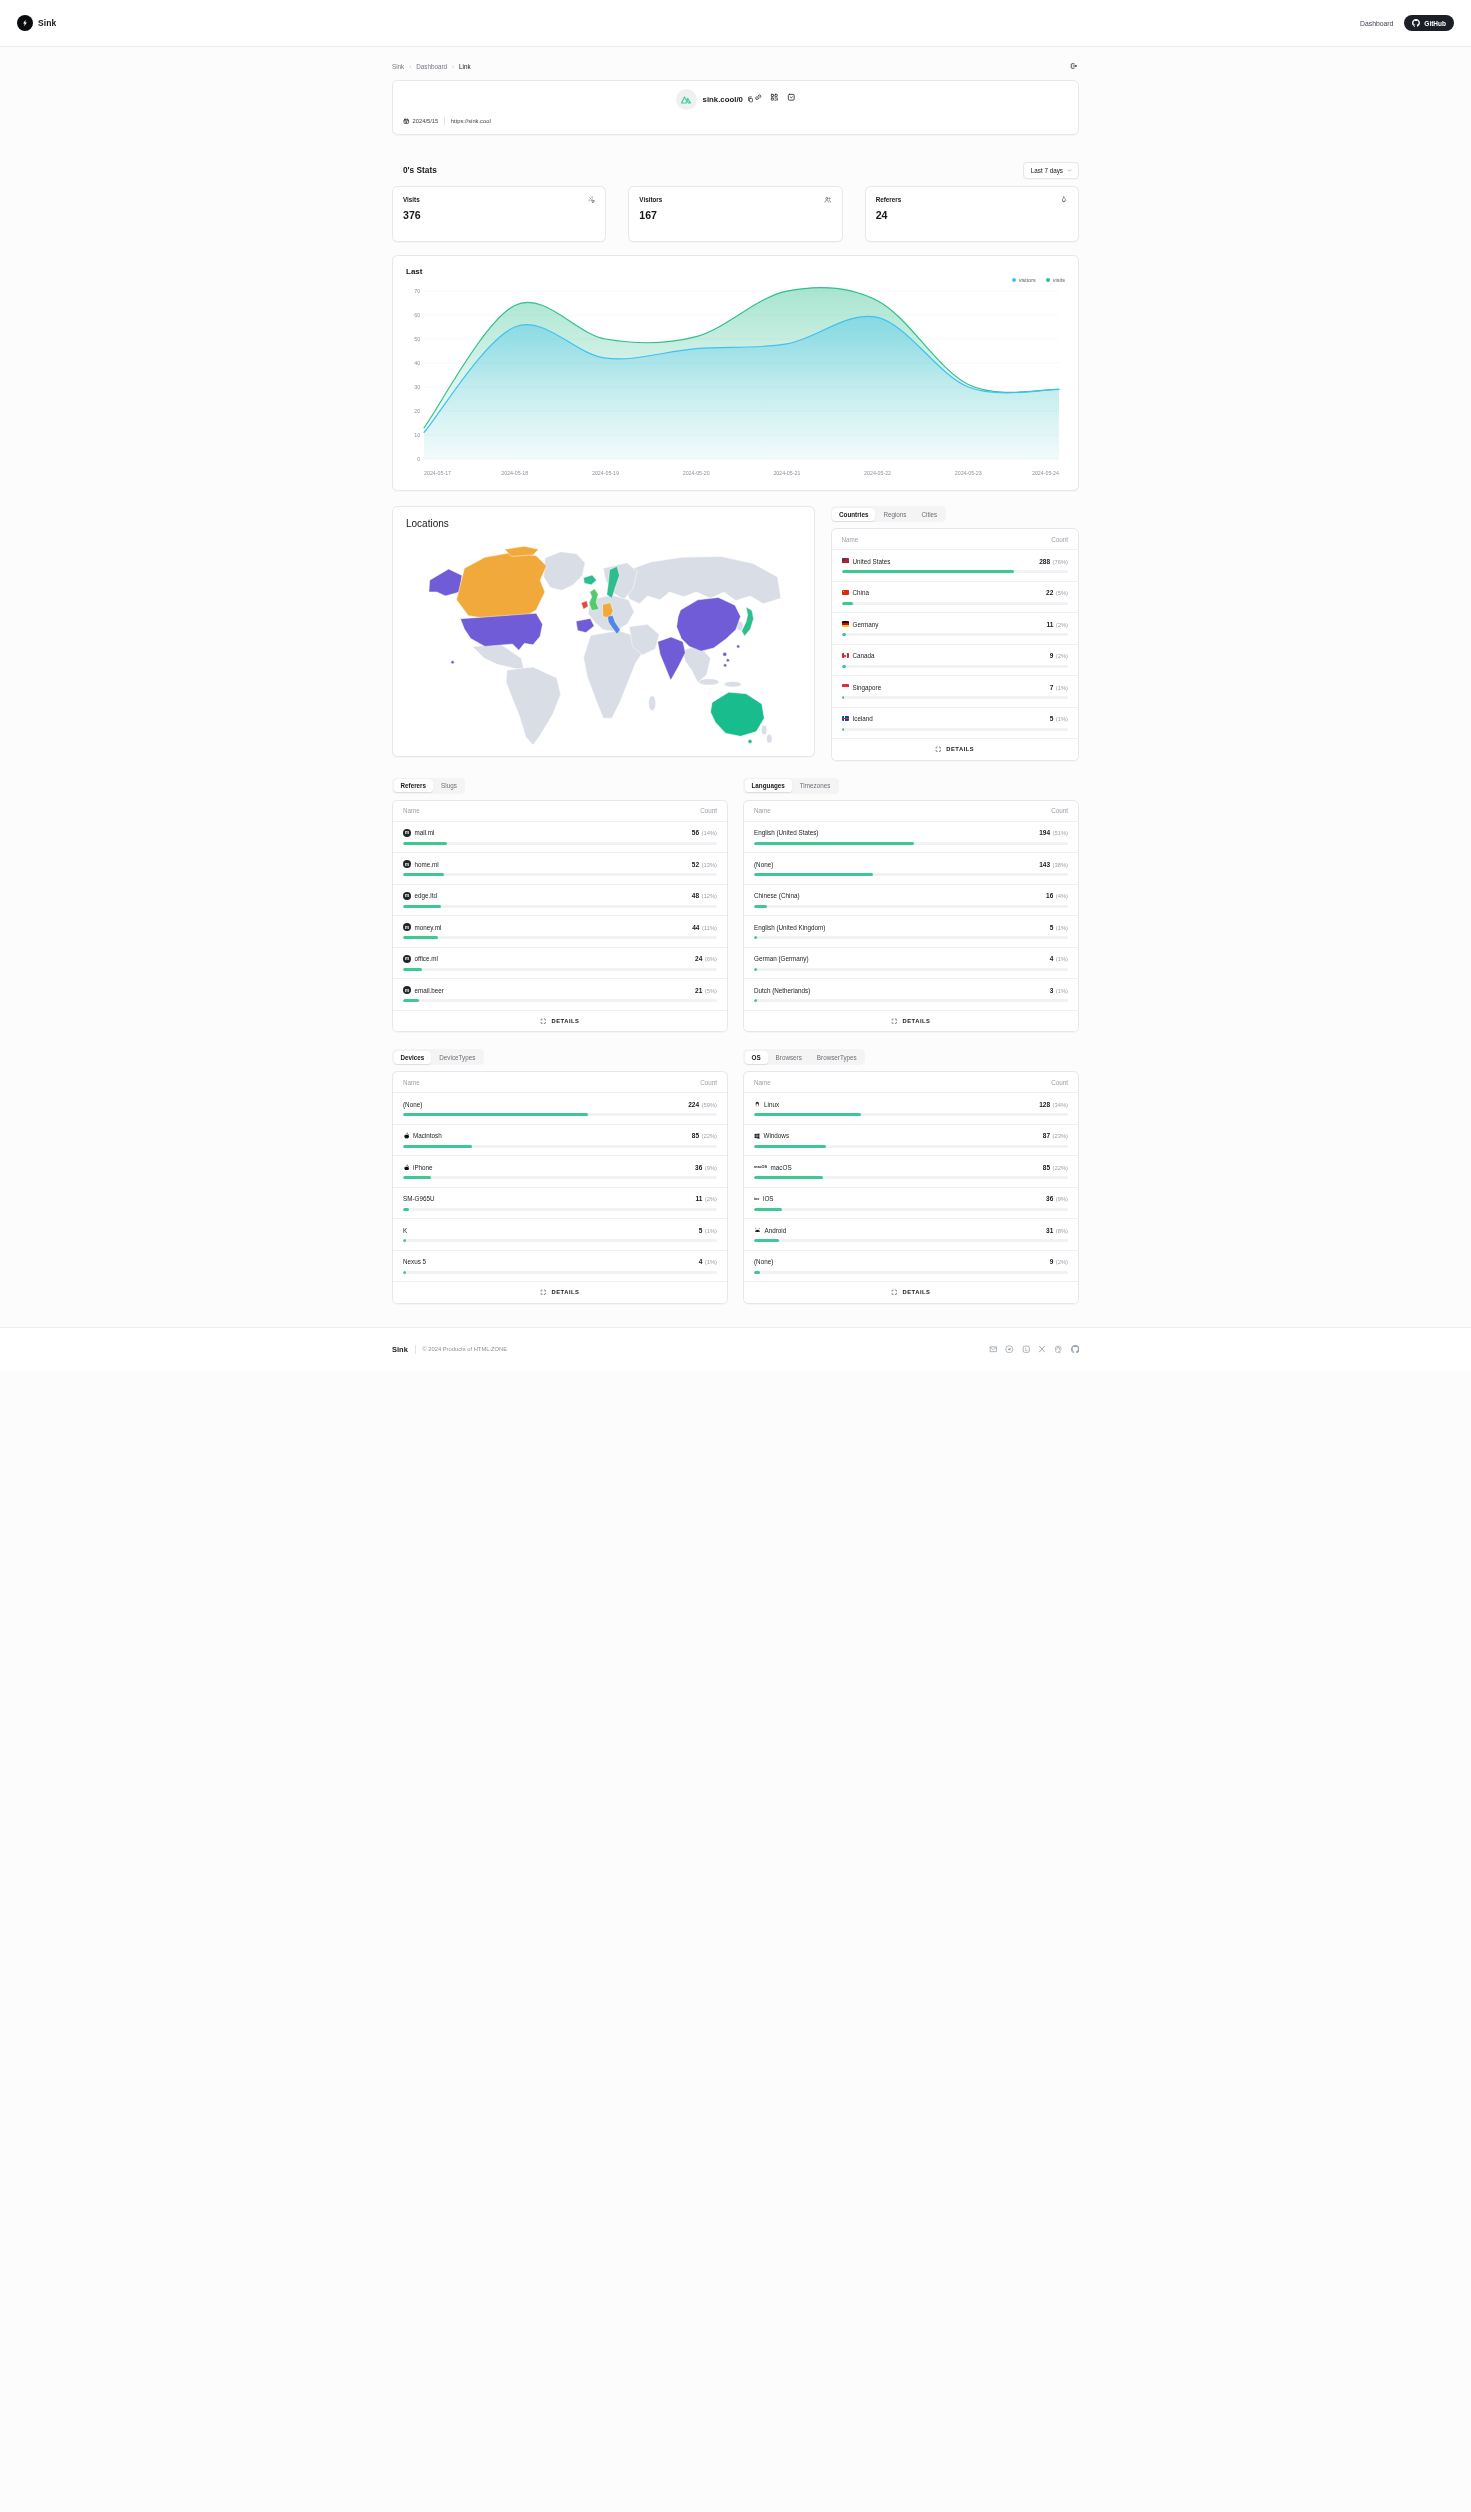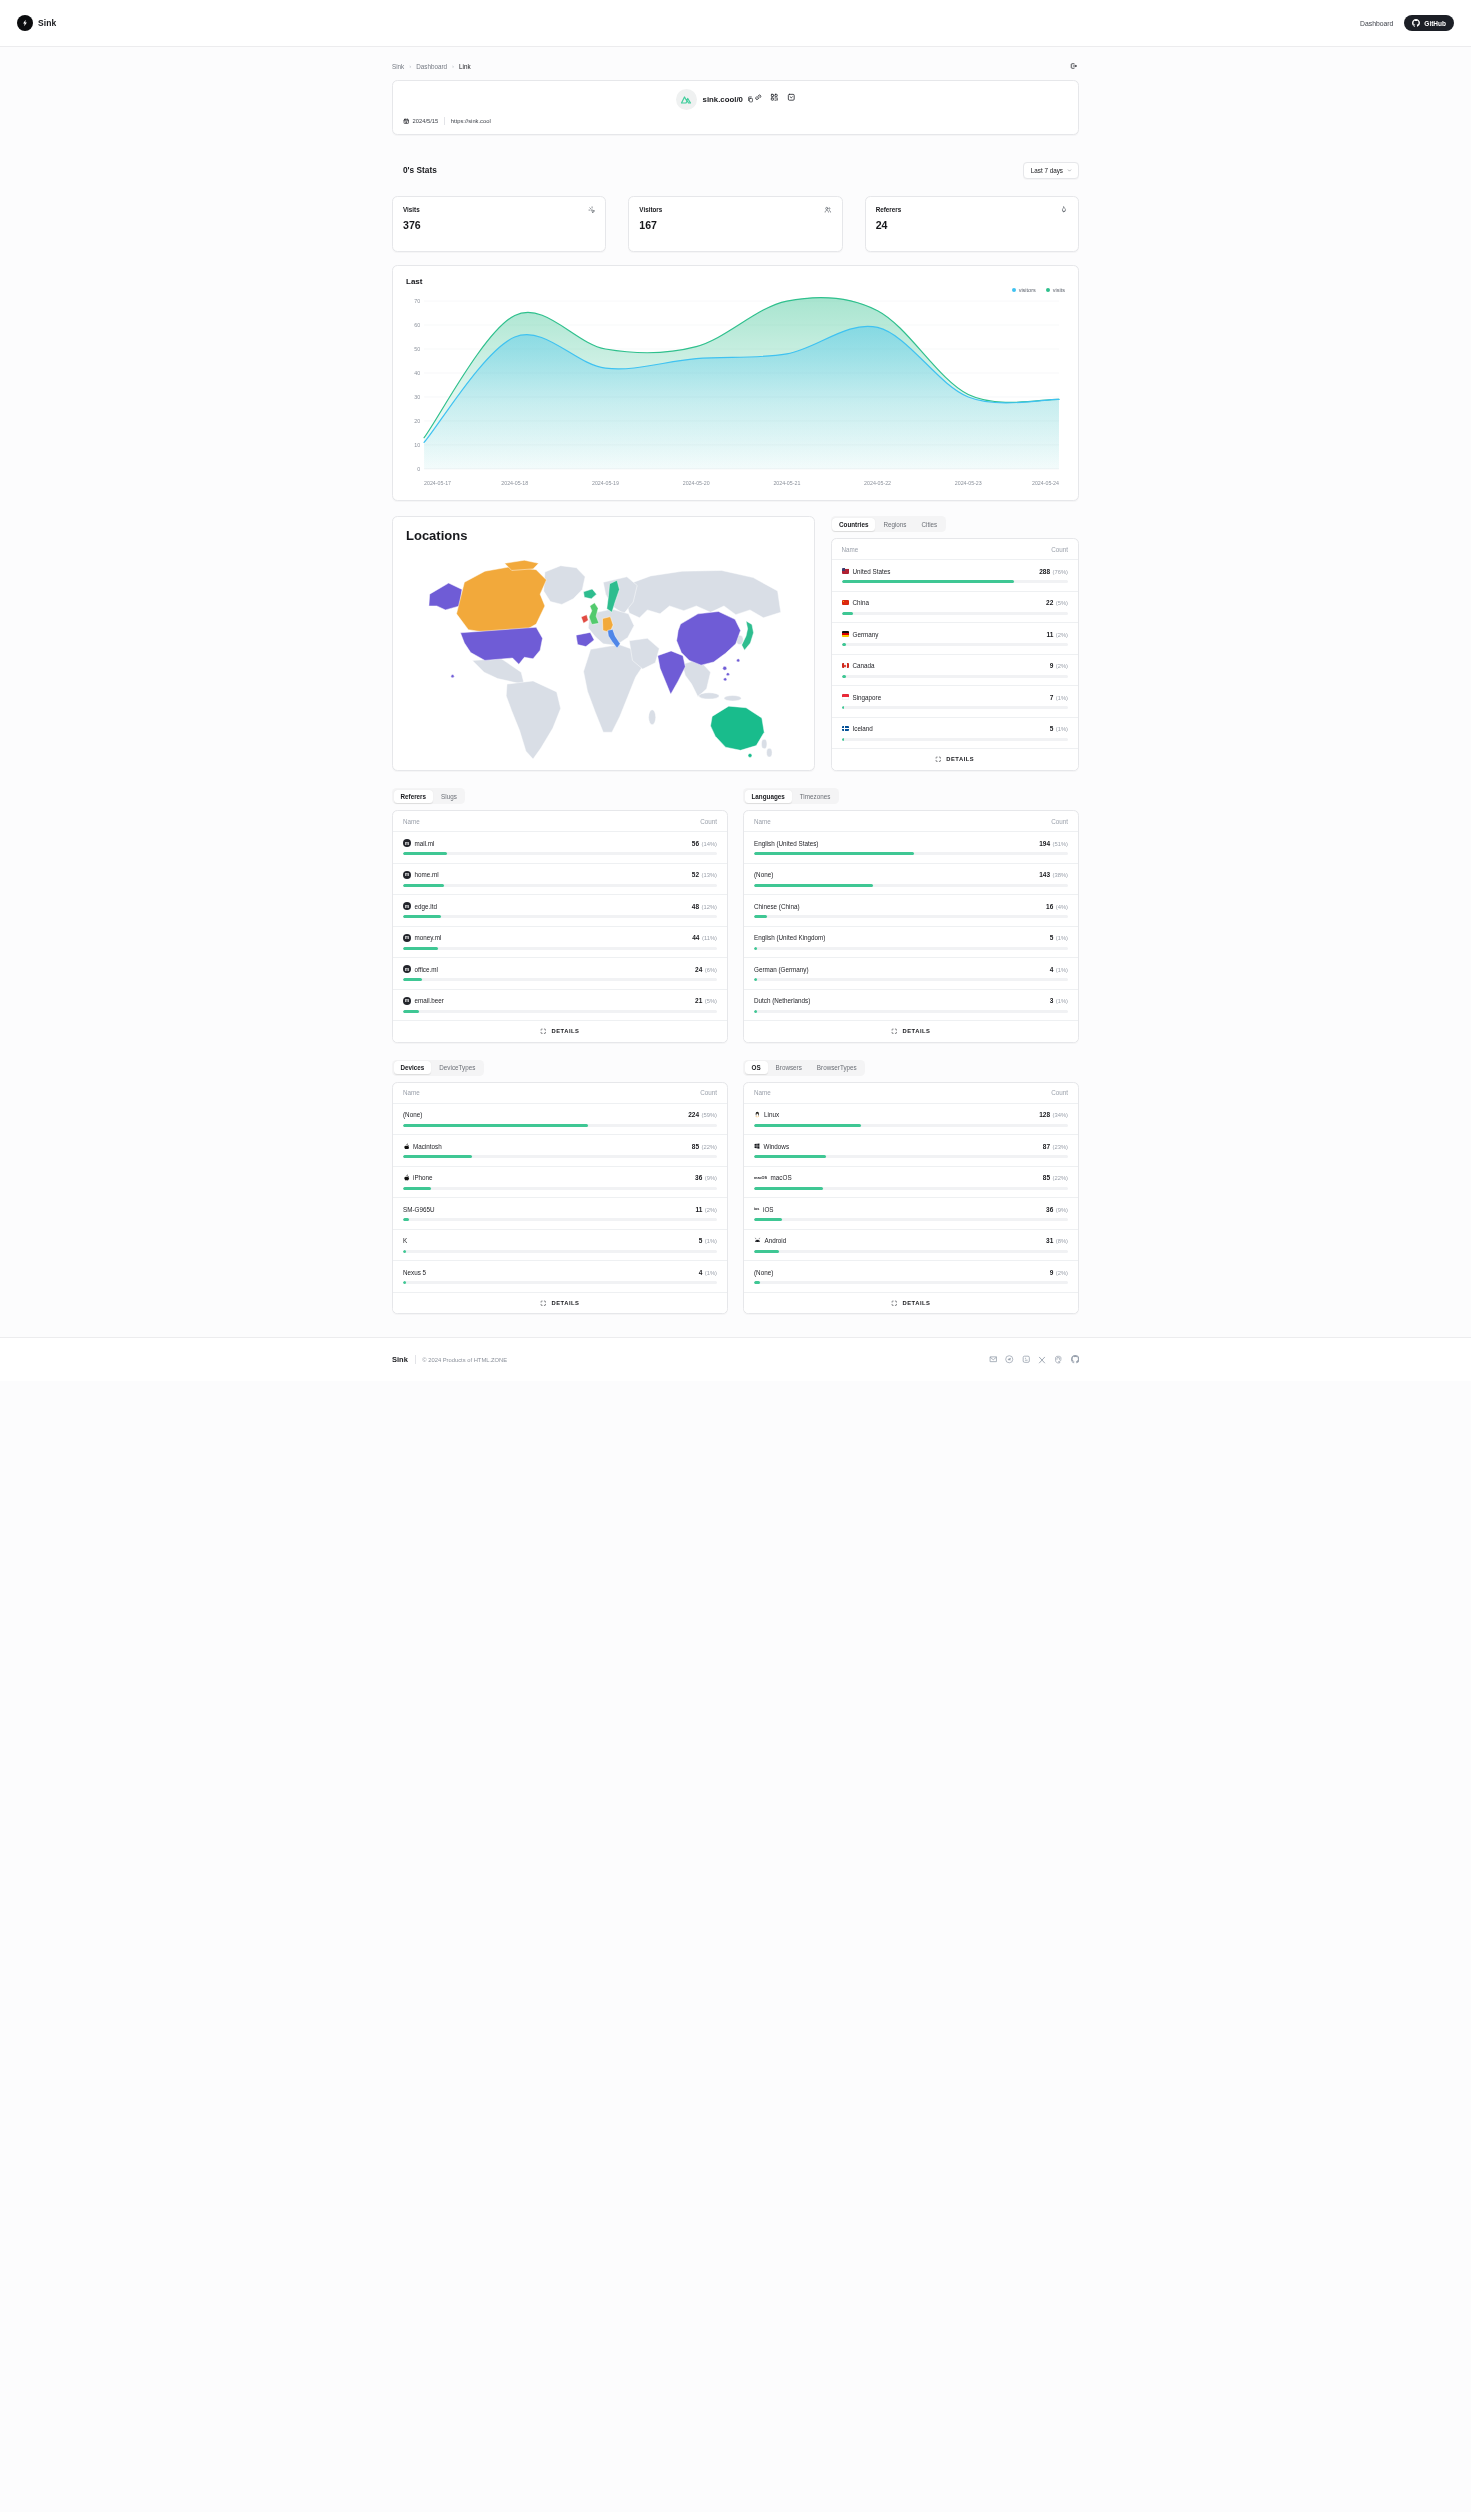--- a/index.html
+++ b/index.html
@@ -40,37 +40,37 @@
   .icon-btn{background:none;border:none;padding:0;cursor:pointer;line-height:0}
   .link-meta{display:flex;align-items:center;gap:6px;margin-top:7px;font-size:5.8px;color:#3f434b}
   .meta-item{display:flex;align-items:center;gap:3px}
   .meta-div{width:0.5px;height:8px;background:#e3e4e8}
 
   
   .stats-head{display:flex;align-items:center;justify-content:space-between;margin-top:19px}
   .h-title{font-size:8.3px;font-weight:800}
   .range-btn{display:flex;align-items:center;gap:3.5px;background:#fff;border:0.5px solid var(--border);border-radius:4px;padding:4px 6.5px;font-size:6.3px;color:var(--text);cursor:pointer;box-shadow:0 0.5px 1px rgba(0,0,0,.03)}
 
-  .stat-grid{display:grid;grid-template-columns:repeat(3,1fr);gap:22px;margin-top:10px}
+  .stat-grid{display:grid;grid-template-columns:repeat(3,1fr);gap:22px;}
   .stat-card{background:#fff;border:0.5px solid var(--border);border-radius:5.5px;padding:8.5px 10px;height:56px;box-shadow:0 0.5px 1px rgba(0,0,0,.03)}
   .stat-top{display:flex;align-items:flex-start;justify-content:space-between}
   .stat-label{font-size:6.3px;font-weight:600}
   .stat-value{font-size:10.6px;font-weight:800;margin-top:6px}
 
   
   .views-card{margin-top:13px;background:#fff;border:0.5px solid var(--border);border-radius:5.5px;padding:11px 13px 8px;box-shadow:0 0.5px 1px rgba(0,0,0,.03)}
   .views-title{font-size:8px;font-weight:800}
   .legend{display:flex;justify-content:flex-end;gap:10px;font-size:5.5px;color:#5d636d;margin-top:1px}
   .legend-item{display:flex;align-items:center;gap:3px}
   .legend-dot{width:4px;height:4px;border-radius:50%}
 
   
   .loc-row{margin-top:15px;display:flex;gap:16px;align-items:flex-start}
   .map-card{flex:0 0 61.5%;background:#fff;border:0.5px solid var(--border);border-radius:5.5px;padding:11px 13px;box-shadow:0 0.5px 1px rgba(0,0,0,.03)}
-  .map-title{font-size:13px;font-weight:700;margin-bottom:3px}
+  .map-title{font-size:10px;font-weight:400;margin-bottom:3px}
   .loc-side{flex:1;min-width:0}
 
   
   .tabs{display:inline-flex;background:#f4f4f5;border-radius:4.5px;padding:1.5px;gap:1px}
   .tab{border:none;background:transparent;padding:3px 7px;border-radius:3.5px;font-size:6.3px;color:#6b6f76;font-weight:500;cursor:pointer;white-space:nowrap}
   .tab.active{background:#fff;color:var(--text);font-weight:700;box-shadow:0 0.5px 1px rgba(0,0,0,.10)}
   .tcard{margin-top:6px;background:#fff;border:0.5px solid var(--border);border-radius:5.5px;overflow:hidden;box-shadow:0 0.5px 1px rgba(0,0,0,.03)}
   .thead{display:flex;justify-content:space-between;padding:6.5px 10px;color:var(--muted);font-size:6.3px}
   .trow{padding:6.5px 10px 7.5px;border-top:0.5px solid #eef0f2}
   .trow-top{display:flex;justify-content:space-between;align-items:center}

